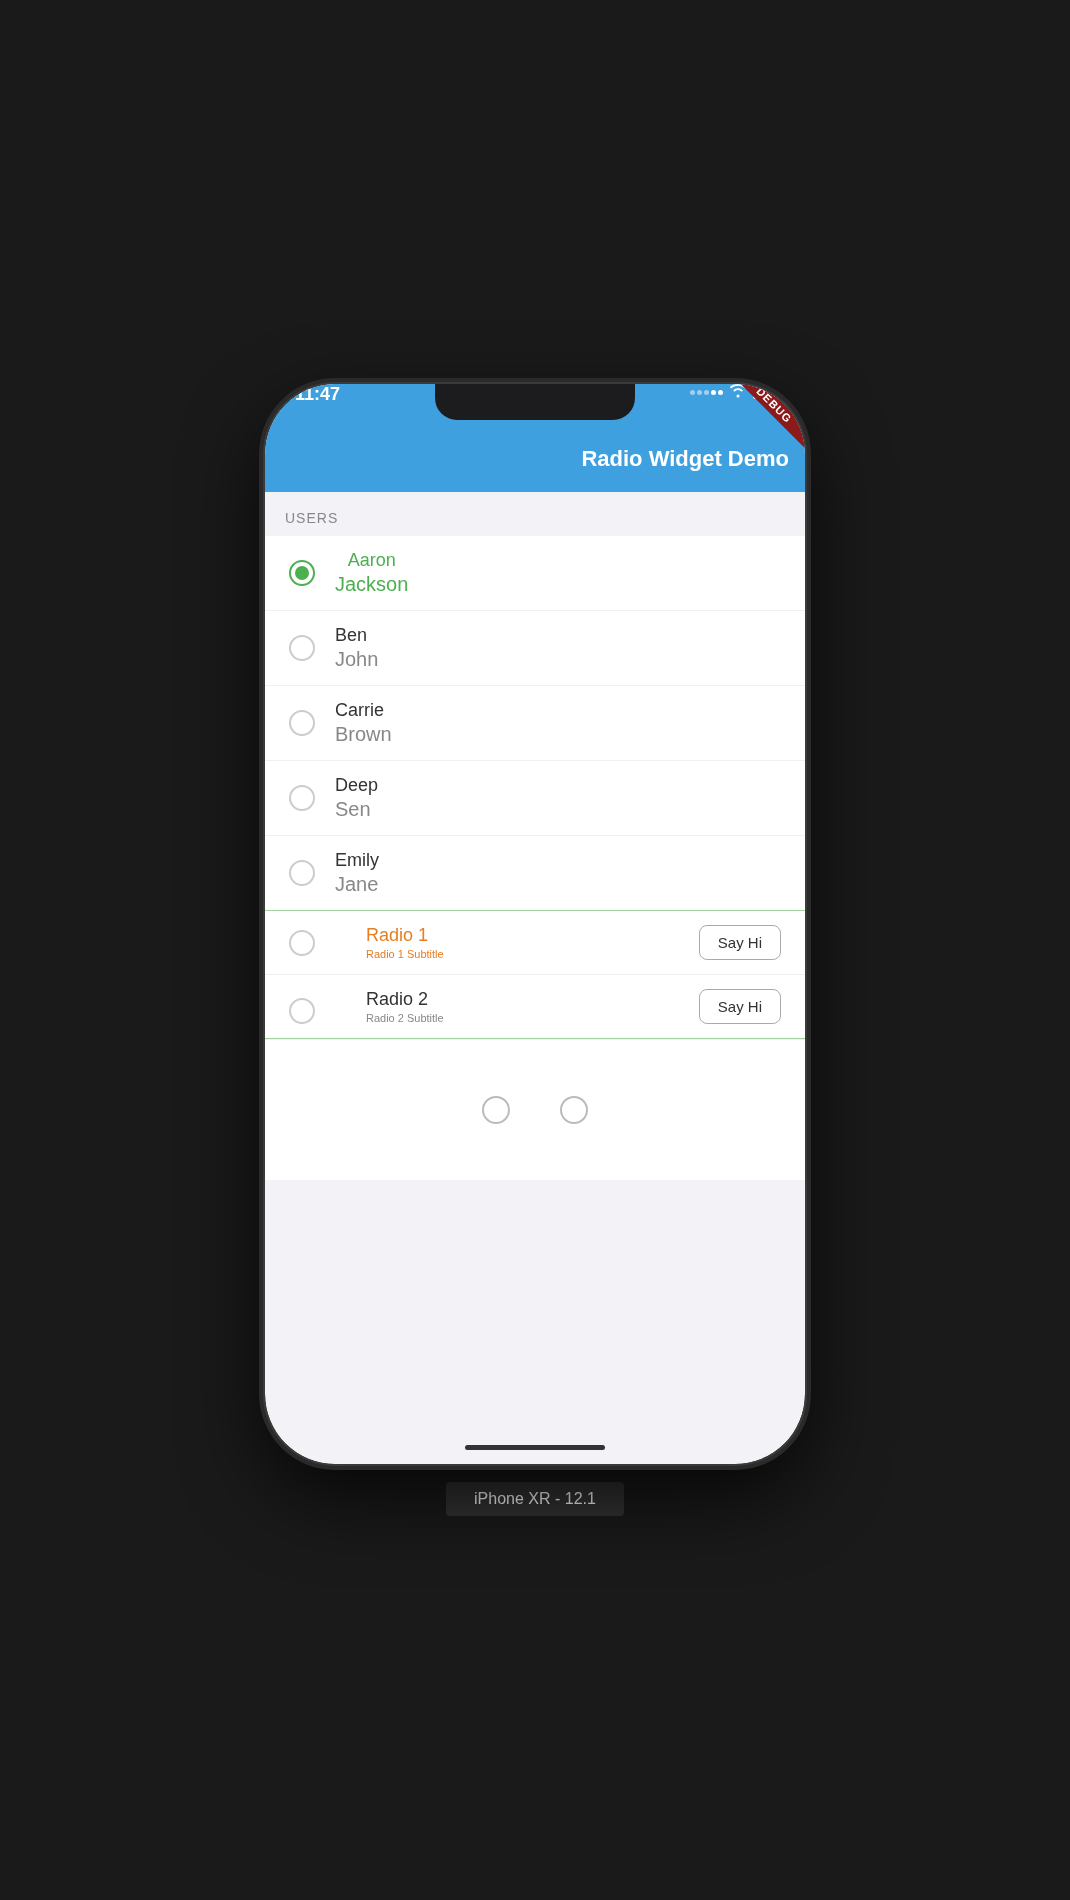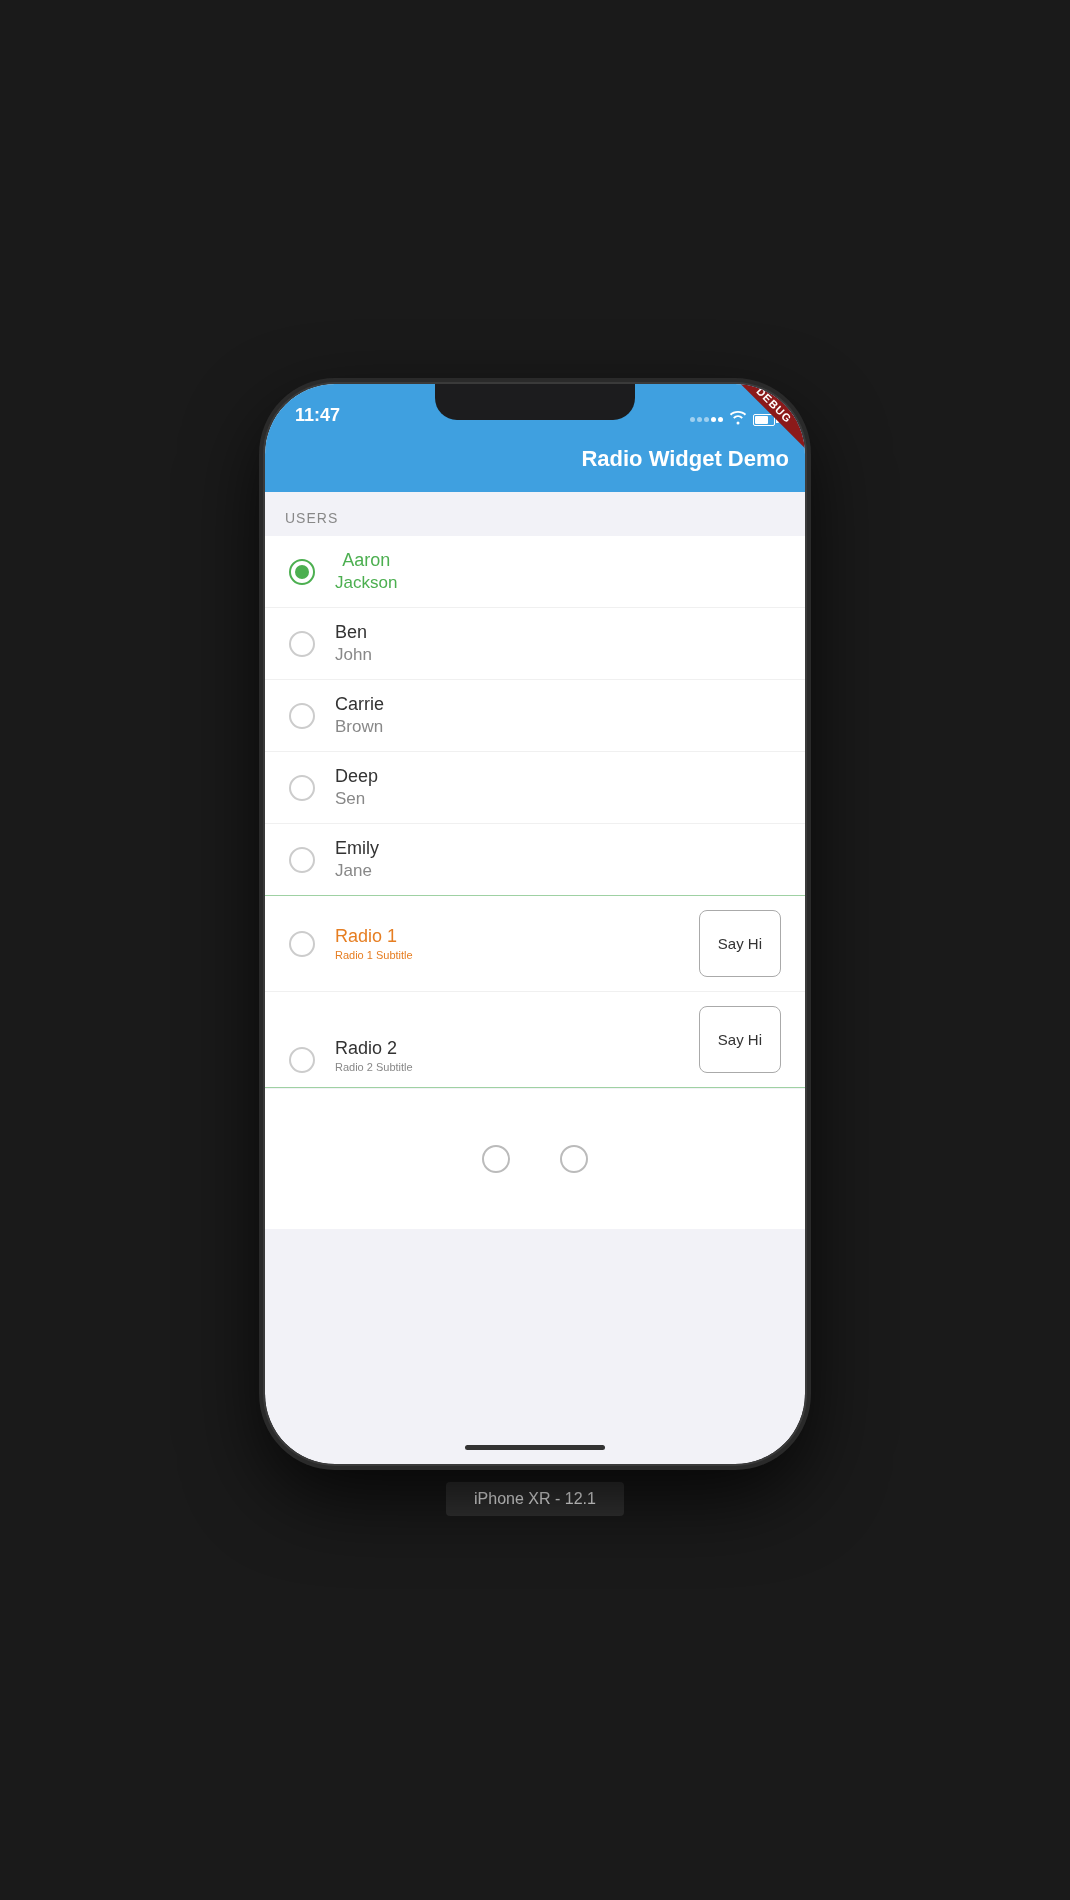--- a/index.html
+++ b/index.html
@@ -49,21 +49,21 @@
       background: #1c1c1e;
       border-radius: 0 0 22px 22px;
       z-index: 100;
     }
 
     
     .status-bar {
       height: 50px;
       background: #3fa0e0;
       display: flex;
-      align-items: flex-end;
+      align-items: flex-start;
       justify-content: space-between;
       padding: 0 30px 6px;
       position: relative;
       z-index: 10;
     }
 
     .status-time {
       color: white;
       font-size: 18px;
       font-weight: 600;
@@ -227,21 +227,21 @@
       font-weight: 500;
       color: #333;
     }
 
     .user-name.selected {
       color: #4CAF50;
       text-align: center;
     }
 
     .user-subtitle {
-      font-size: 17px;
+      font-size: 20px;
       color: #888;
       margin-top: 2px;
     }
 
     .user-subtitle.selected {
       color: #4CAF50;
     }
 
     
     .section-divider {
@@ -256,20 +256,21 @@
       background: white;
       margin: 0;
     }
 
     .radio-item {
       display: flex;
       align-items: center;
       padding: 14px 24px;
       border-bottom: 1px solid #f0f0f0;
       cursor: pointer;
+      gap: 31px;
     }
 
     .radio-item:last-child {
       border-bottom: none;
       align-items: flex-end;
     }
 
     .radio-item-content {
       flex: 1;
       display: flex;
@@ -293,21 +294,21 @@
     }
 
     .radio-item-subtitle.orange {
       color: #e67e22;
     }
 
     .say-hi-btn {
       border: 1.5px solid #aaa;
       background: white;
       border-radius: 8px;
-      padding: 24px 18px;
+      padding: 8px 18px;
       font-size: 15px;
       color: #333;
       cursor: pointer;
       white-space: nowrap;
     }
 
     
     .bottom-section {
       background: white;
       margin-top: 1px;

